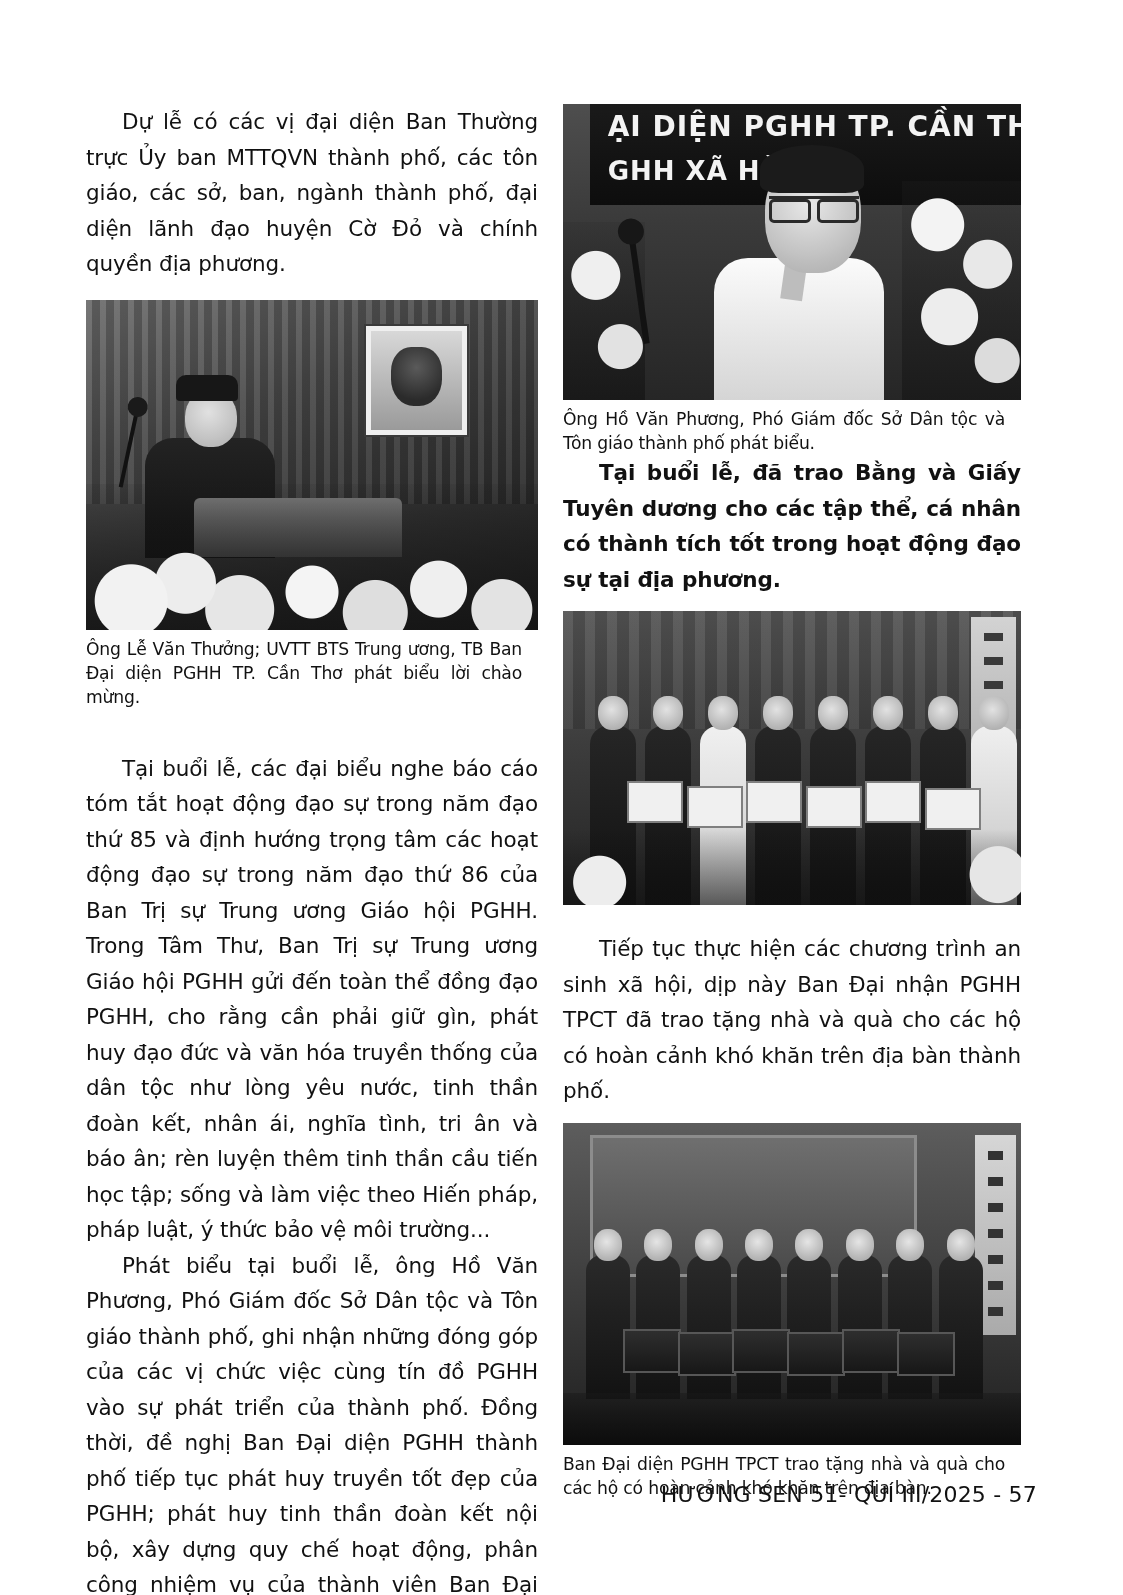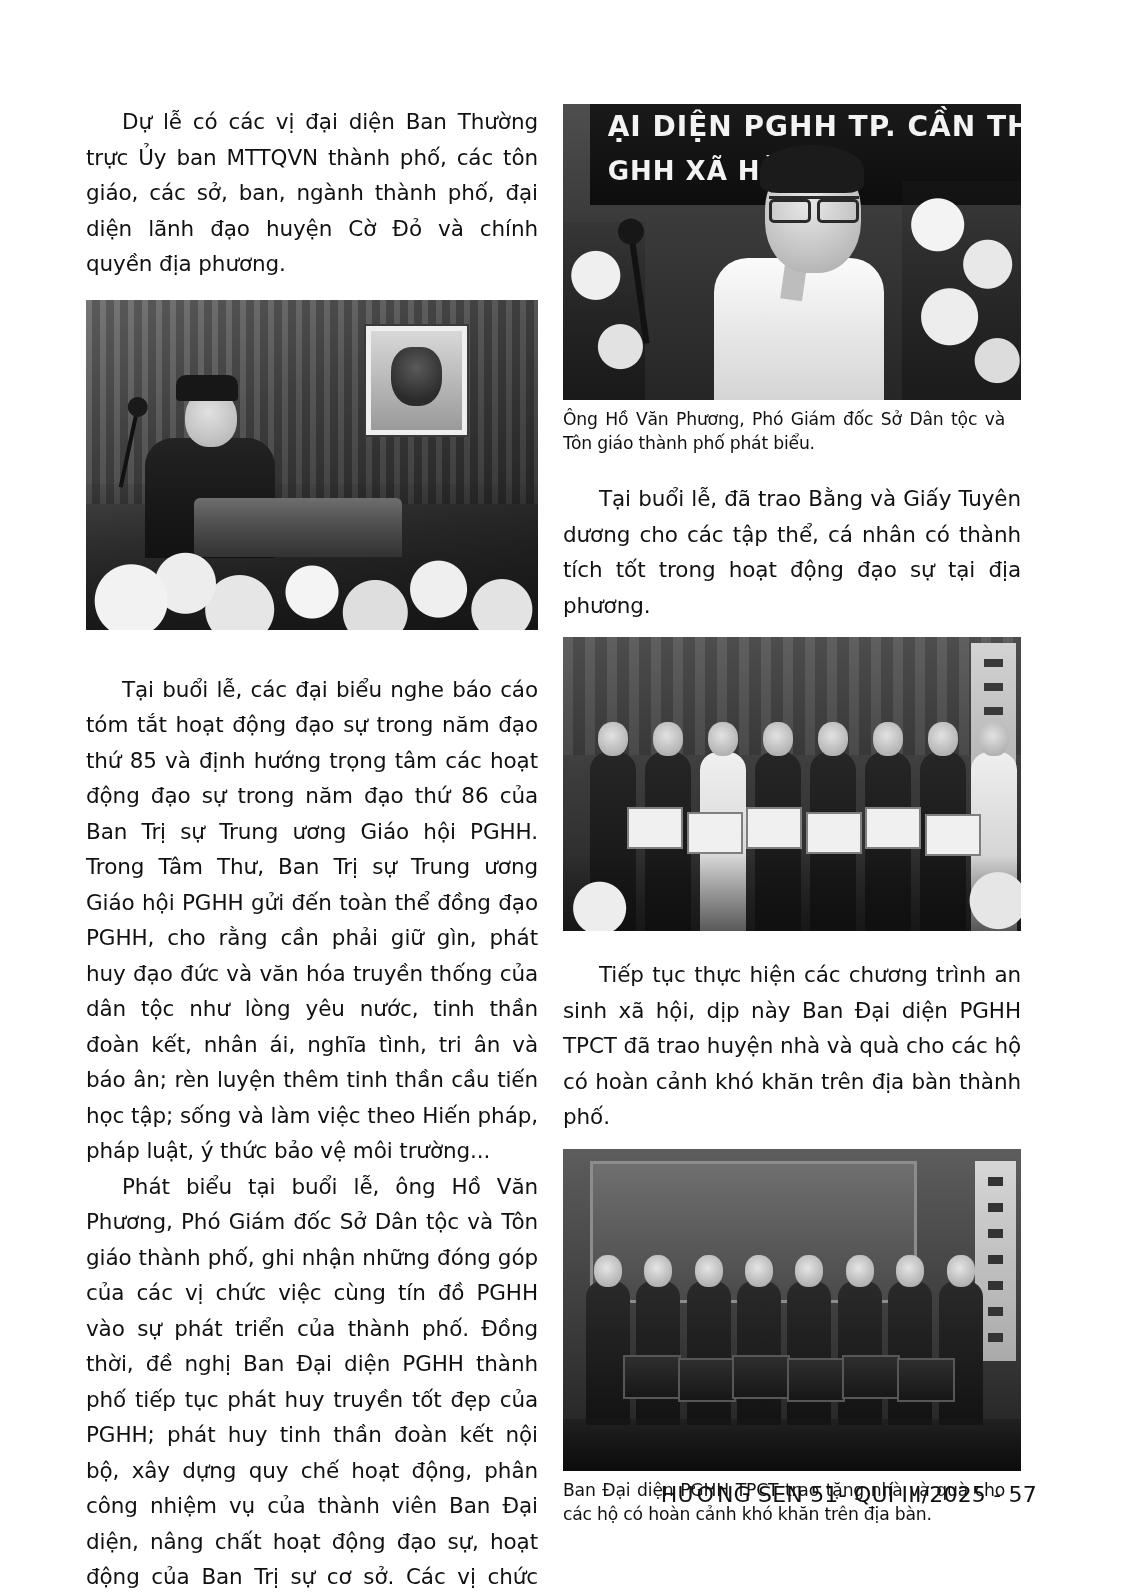--- a/index.html
+++ b/index.html
@@ -296,20 +296,21 @@
       <div class="curtain"></div>
       <div class="frame"></div>
       <div class="mic"></div>
       <div class="man-body"></div>
       <div class="man-head"></div>
       <div class="man-hat"></div>
       <div class="podium"></div>
       <div class="flowers"></div>
     </div>
 
+    <p class="caption">Ông Lễ Văn Thưởng; UVTT BTS Trung ương, TB Ban Đại diện PGHH TP. Cần Thơ phát biểu lời chào mừng.</p>
 
     <p class="body-text" style="margin-top:42px;">Tại buổi lễ, các đại biểu nghe báo cáo tóm tắt hoạt động đạo sự trong năm đạo thứ 85 và định hướng trọng tâm các hoạt động đạo sự trong năm đạo thứ 86 của Ban Trị sự Trung ương Giáo hội PGHH. Trong Tâm Thư, Ban Trị sự Trung ương Giáo hội PGHH gửi đến toàn thể đồng đạo PGHH, cho rằng cần phải giữ gìn, phát huy đạo đức và văn hóa truyền thống của dân tộc như lòng yêu nước, tinh thần đoàn kết, nhân ái, nghĩa tình, tri ân và báo ân; rèn luyện thêm tinh thần cầu tiến học tập; sống và làm việc theo Hiến pháp, pháp luật, ý thức bảo vệ môi trường...</p>
 
     <p class="body-text">Phát biểu tại buổi lễ, ông Hồ Văn Phương, Phó Giám đốc Sở Dân tộc và Tôn giáo thành phố, ghi nhận những đóng góp của các vị chức việc cùng tín đồ PGHH vào sự phát triển của thành phố. Đồng thời, đề nghị Ban Đại diện PGHH thành phố tiếp tục phát huy truyền tốt đẹp của PGHH; phát huy tinh thần đoàn kết nội bộ, xây dựng quy chế hoạt động, phân công nhiệm vụ của thành viên Ban Đại diện, nâng chất hoạt động đạo sự, hoạt động của Ban Trị sự cơ sở. Các vị chức việc, tín đồ PGHH tiếp tục thực hiện những hoạt động mang lại lợi ích cho xã hội, nhất là công tác từ thiện xã hội.</p>
   </div>
 
   <div class="col-right">
 
     <div class="photo" id="photo2">
       <div class="bg"></div>
@@ -322,21 +323,21 @@
       <div class="shirt"></div>
       <div class="collar"></div>
       <div class="head"></div>
       <div class="hair"></div>
       <div class="glasses"></div>
       <div class="mic2"></div>
     </div>
 
     <p class="caption">Ông Hồ Văn Phương, Phó Giám đốc Sở Dân tộc và Tôn giáo thành phố phát biểu.</p>
 
-    <p class="body-text" style="margin-top:26px;">Tại buổi lễ, đã trao Bằng và Giấy Tuyên dương cho các tập thể, cá nhân có thành tích tốt trong hoạt động đạo sự tại địa phương.</p>
+    <p class="body-text" style="font-weight:bold;">Tại buổi lễ, đã trao Bằng và Giấy Tuyên dương cho các tập thể, cá nhân có thành tích tốt trong hoạt động đạo sự tại địa phương.</p>
 
     <div class="photo" id="photo3">
       <div class="bg"></div>
       <div class="wall"></div>
       <div class="banner-r"></div>
       <div class="people">
         <div class="p" style="left:6%;"></div>
         <div class="p" style="left:18%;"></div>
         <div class="p" style="left:30%; background:linear-gradient(180deg,#f0f0f0,#c8c8c8);"></div>
         <div class="p" style="left:42%;"></div>
@@ -348,21 +349,21 @@
         <div class="cert" style="left:27%; top:48%;"></div>
         <div class="cert" style="left:40%; top:46%;"></div>
         <div class="cert" style="left:53%; top:48%;"></div>
         <div class="cert" style="left:66%; top:46%;"></div>
         <div class="cert" style="left:79%; top:49%;"></div>
       </div>
       <div class="flowers3"></div>
     </div>
 
 
-    <p class="body-text" style="margin-top:26px;">Tiếp tục thực hiện các chương trình an sinh xã hội, dịp này Ban Đại diện PGHH TPCT đã trao huyện nhà và quà cho các hộ có hoàn cảnh khó khăn trên địa bàn thành phố.</p>
+    <p class="body-text" style="margin-top:26px;">Tiếp tục thực hiện các chương trình an sinh xã hội, dịp này Ban Đại nhận PGHH TPCT đã trao tặng nhà và quà cho các hộ có hoàn cảnh khó khăn trên địa bàn thành phố.</p>
 
     <div class="photo" id="photo4">
       <div class="bg"></div>
       <div class="backdrop"></div>
       <div class="banner-r2"></div>
       <div class="row">
         <div class="q" style="left:5%;"></div>
         <div class="q" style="left:16%;"></div>
         <div class="q" style="left:27%;"></div>
         <div class="q" style="left:38%;"></div>

